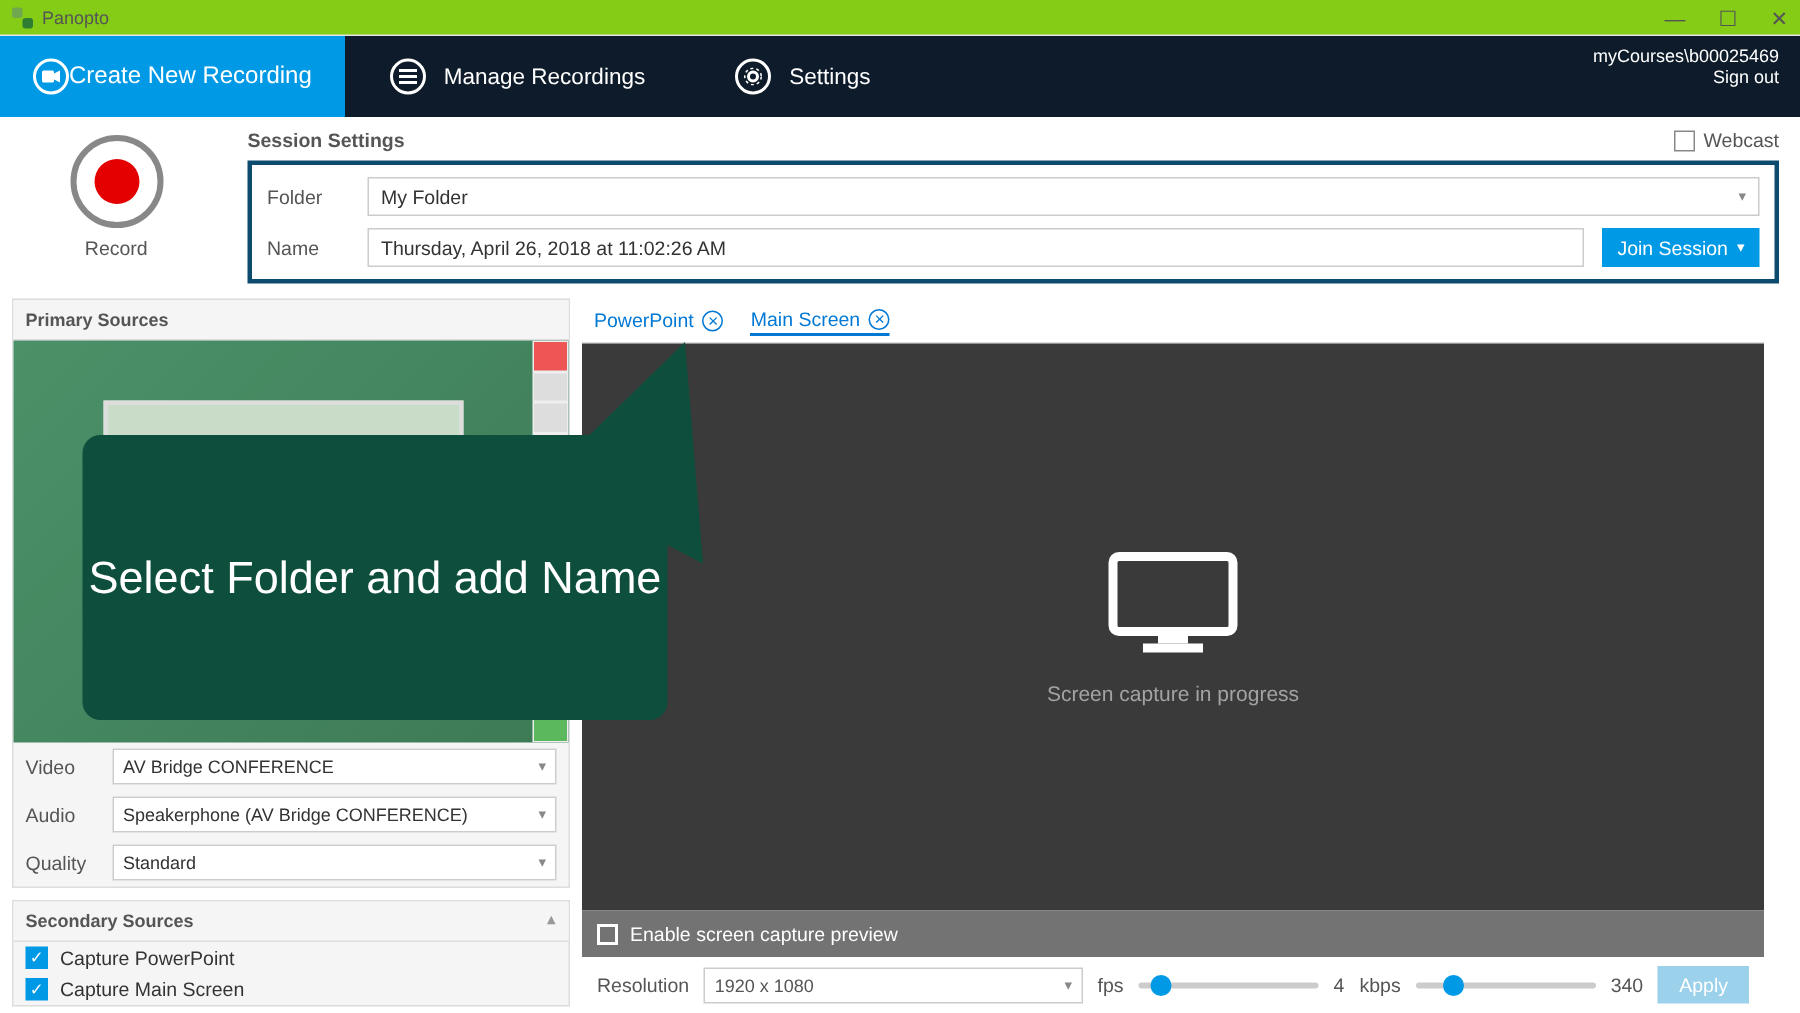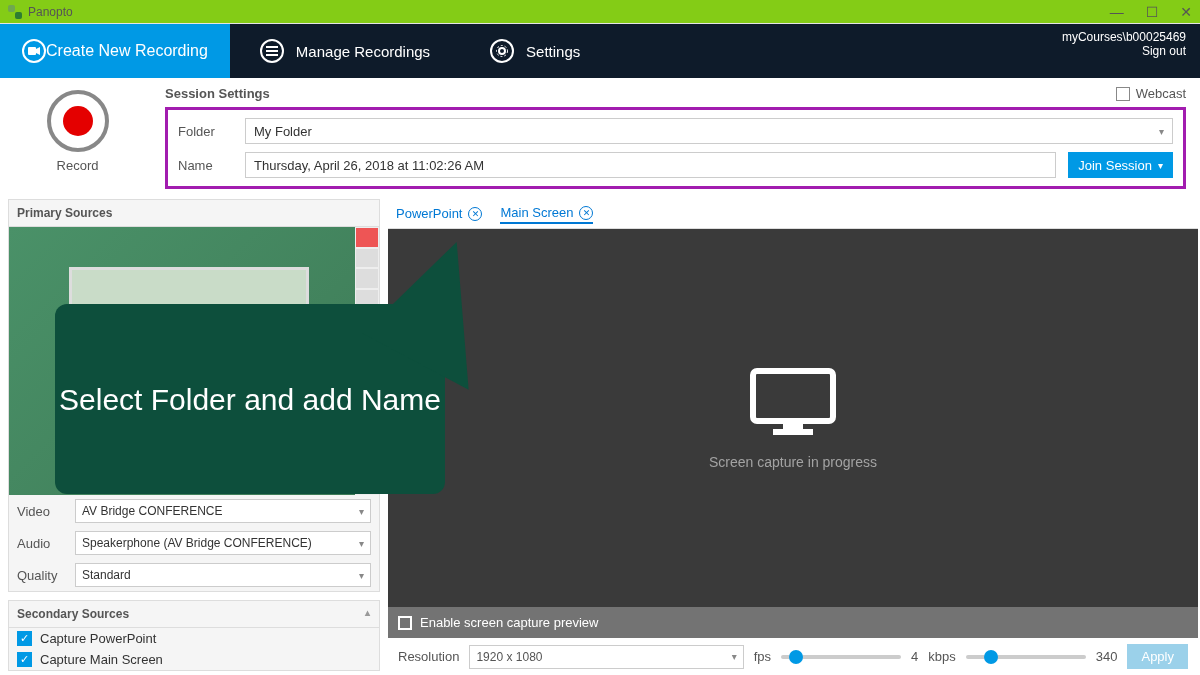--- a/index.html
+++ b/index.html
@@ -23,29 +23,29 @@
 .leftcol{width:155px;display:flex;flex-direction:column;align-items:center;padding-top:12px}
 .recbtn{width:62px;height:62px;border:4px solid #888;border-radius:50%;display:flex;align-items:center;justify-content:center;cursor:pointer;background:#fff}
 .recdot{width:30px;height:30px;background:#e40000;border-radius:50%}
 .reclabel{margin-top:6px;font-size:13px;color:#555}
 .rightcol{flex:1;display:flex;flex-direction:column}
 .session-top{padding:8px 14px 0 10px;position:relative}
 .session-header{display:flex;justify-content:space-between;align-items:center;margin-bottom:6px}
 .session-title{font-weight:600;font-size:13px;color:#555}
 .webcast{display:flex;align-items:center;gap:6px;font-size:13px;color:#555}
 .webcast .cb{width:14px;height:14px;border:1px solid #888}
-.highlight{border:3px solid #a21caf;padding:8px 10px}
+.highlight{border:3px solid #0c4a6e;padding:8px 10px}
 .frow{display:flex;align-items:center;margin-bottom:8px;gap:12px}
 .frow:last-child{margin-bottom:0}
 .flabel{width:55px;font-size:13px;color:#555}
 .finput{flex:1;height:26px;border:1px solid #ccc;padding:0 8px;font-size:13px;background:#fff;display:flex;align-items:center;justify-content:space-between}
 .finput .chev{color:#888;font-size:10px}
 .joinbtn{height:26px;background:#0099e5;color:#fff;border:none;padding:13px 10px;font-size:13px;display:flex;align-items:center;gap:6px;cursor:pointer}
 .joinbtn .chev{font-size:10px}
-.panels{display:flex;flex:1;margin-top:10px;gap:8px;padding:0 2px 0 0;min-height:0}
+.panels{display:flex;flex:1;margin-top:10px;gap:8px;padding:0 24px 0 0;min-height:0}
 .leftpanel{width:372px;display:flex;flex-direction:column;gap:8px;margin-left:-147px}
 .panel{background:#f5f5f5;border:1px solid #ddd}
 .panel-h{padding:6px 8px;font-weight:600;font-size:12px;color:#555;border-bottom:1px solid #ddd;background:#f5f5f5;display:flex;justify-content:space-between}
 .preview{height:268px;background:linear-gradient(135deg,#4a9168 0%,#3d7a56 100%);position:relative;overflow:hidden}
 .preview .board{position:absolute;left:60px;top:40px;width:240px;height:200px;background:#c9dcc8;border:3px solid #ddd}
 .audio-meter{position:absolute;right:0;top:0;width:24px;height:100%;background:#eee;display:flex;flex-direction:column}
 .audio-meter div{flex:1;margin:1px;background:#ddd}
 .audio-meter div.g{background:#5cb85c}
 .audio-meter div.r{background:#e55}
 .srow{display:flex;align-items:center;padding:4px 8px;gap:8px}
@@ -63,21 +63,21 @@
 .screen{flex:1;background:#3a3a3a;display:flex;flex-direction:column;align-items:center;justify-content:center;color:#a3a3a3;min-height:0}
 .monitor{width:90px;height:70px;margin-bottom:18px}
 .scaptxt{font-size:14px}
 .bottombar{background:#737373;padding:8px 10px;display:flex;align-items:center;gap:8px;color:#fff;font-size:13px}
 .bottombar .cb{width:14px;height:14px;border:2px solid #fff}
 .resbar{display:flex;align-items:center;gap:10px;padding:6px 10px;font-size:13px;color:#555}
 .resbar .sel{width:110px}
 .slider{position:relative;width:120px;height:4px;background:#ccc;border-radius:2px}
 .slider .thumb{position:absolute;width:14px;height:14px;background:#0099e5;border-radius:50%;top:-5px}
 .applybtn{margin-left:auto;background:#9bd1ea;color:#fff;padding:5px 14px;font-size:13px;cursor:pointer}
-.callout{position:absolute;left:55px;top:304px;width:390px;height:190px;background:#0d4f3c;border-radius:12px;display:flex;align-items:center;justify-content:center;color:#fff;font-size:30px;text-align:center;line-height:1.5;z-index:50}
+.callout{position:absolute;left:55px;top:290px;width:390px;height:190px;background:#0d4f3c;border-radius:12px;display:flex;align-items:center;justify-content:center;color:#fff;font-size:30px;text-align:center;line-height:1.5;z-index:50}
 .callout::after{content:"";position:absolute;right:-60px;top:-60px;width:0;height:0;border-left:40px solid transparent;border-right:80px solid transparent;border-bottom:125px solid #0d4f3c;transform:rotate(28deg)}
 </style>
 </head>
 <body>
 
 <div class="titlebar">
   <div class="logo"></div>
   <span class="title">Panopto</span>
   <div class="winbtns">
     <span>—</span>

